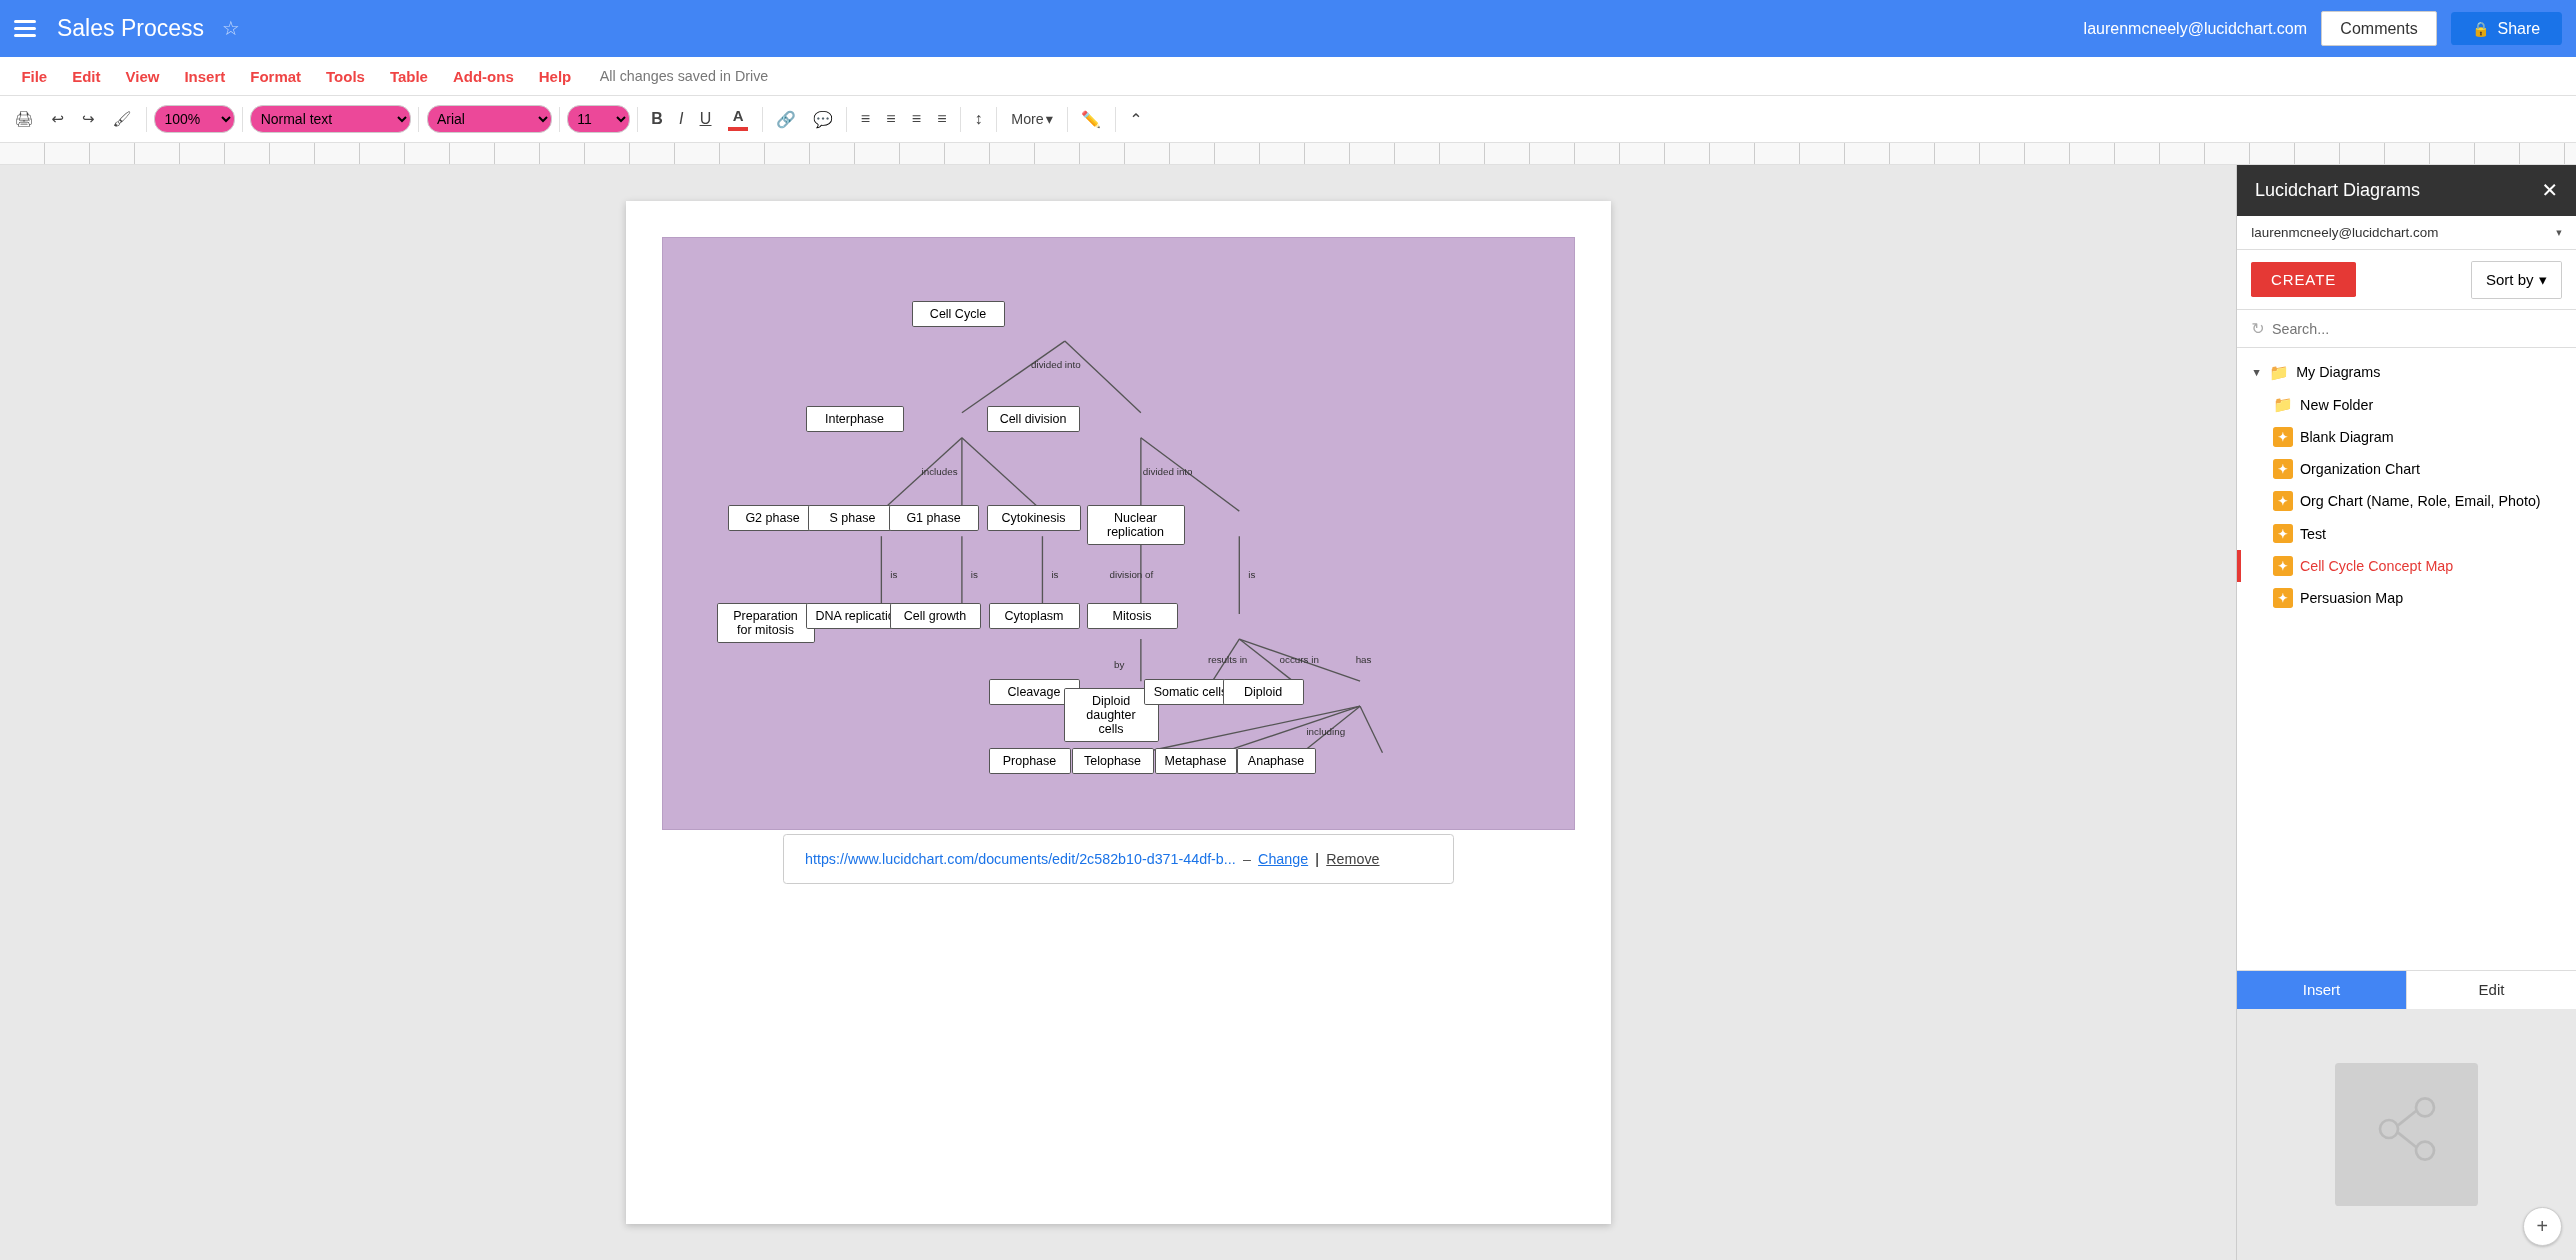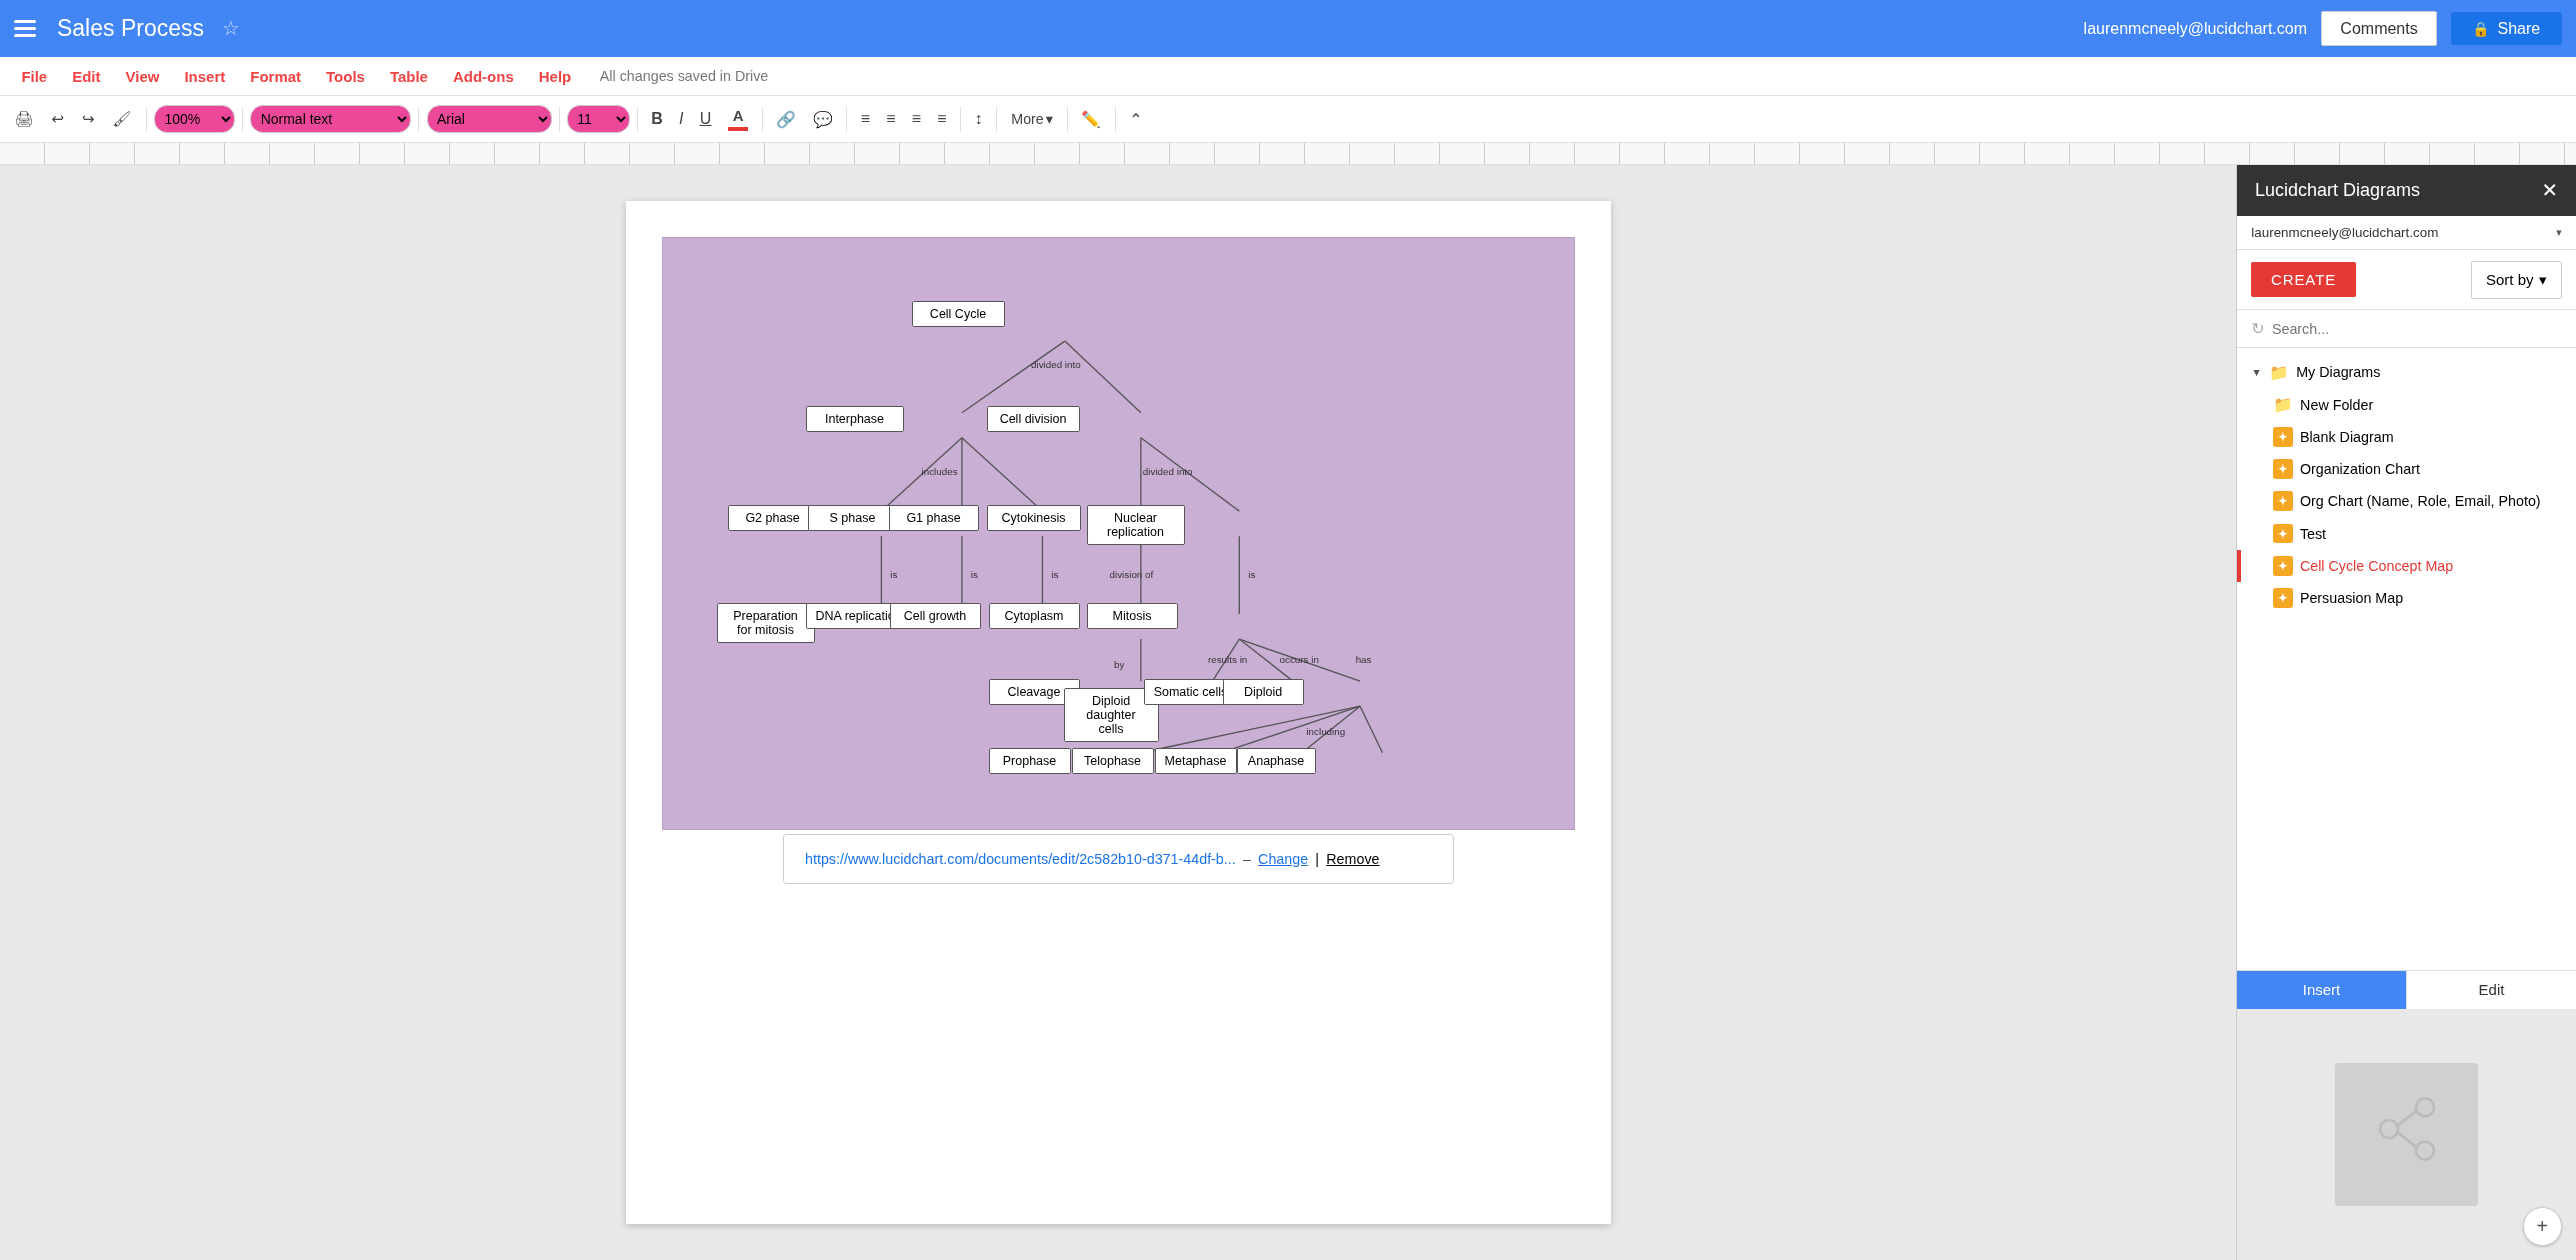--- a/index.html
+++ b/index.html
@@ -59,21 +59,21 @@
     .node-multi { white-space: normal; }
 
     
     #diagram-svg { position: absolute; top: 0; left: 0; width: 100%; height: 100%; pointer-events: none; }
 
     
     #link-bar { border: 0.9px solid #ccc; border-radius: 3.6px; padding: 16px 21.5px; margin-top: 0; font-size: 14.3px; display: flex; align-items: center; gap: 7.2px; background: white; width: 671px; margin: 4px auto; }
     #link-url { color: #1a73e8; text-decoration: none; }
     #link-actions { color: #555; }
     #link-change { color: #1a73e8; text-decoration: underline; cursor: pointer; }
-    #link-remove { color: #000000; text-decoration: underline; cursor: pointer; }
+    #link-remove { color: #404040; text-decoration: underline; cursor: pointer; }
 
     
     #sidebar { width: 340px; background: #f0abfc; border-left: 0.9px solid #ccc; display: flex; flex-direction: column; }
     #sidebar-header { background: #333; color: white; padding: 14.3px 18px; display: flex; align-items: center; justify-content: space-between; }
     #sidebar-title { font-size: 18px; font-weight: 500; }
     #sidebar-close { background: none; border: none; color: white; font-size: 19.7px; cursor: pointer; }
 
     #sidebar-user-bar { padding: 9px 14.3px; display: flex; align-items: center; justify-content: space-between; border-bottom: 0.9px solid #ddd; background: white; }
     #sidebar-user-email { font-size: 13.4px; color: #333; }
     #sidebar-user-dropdown { font-size: 10.7px; color: #555; cursor: pointer; }

